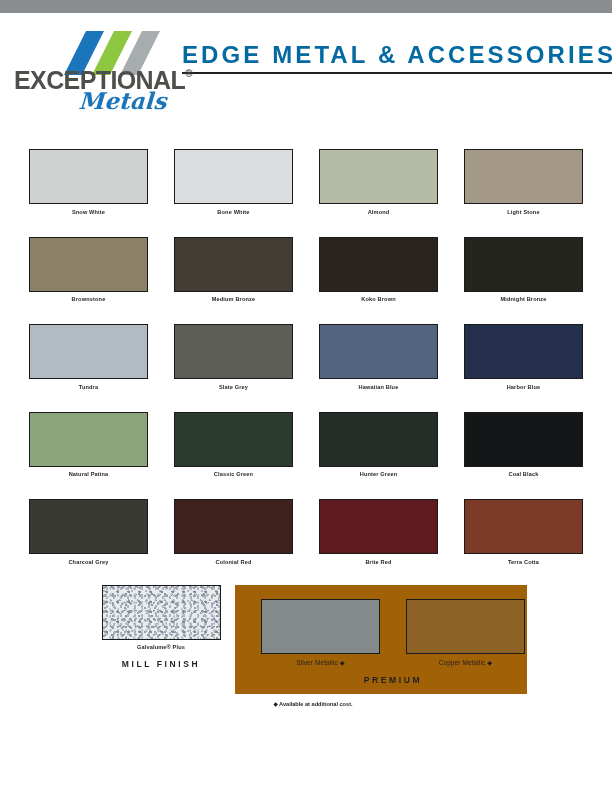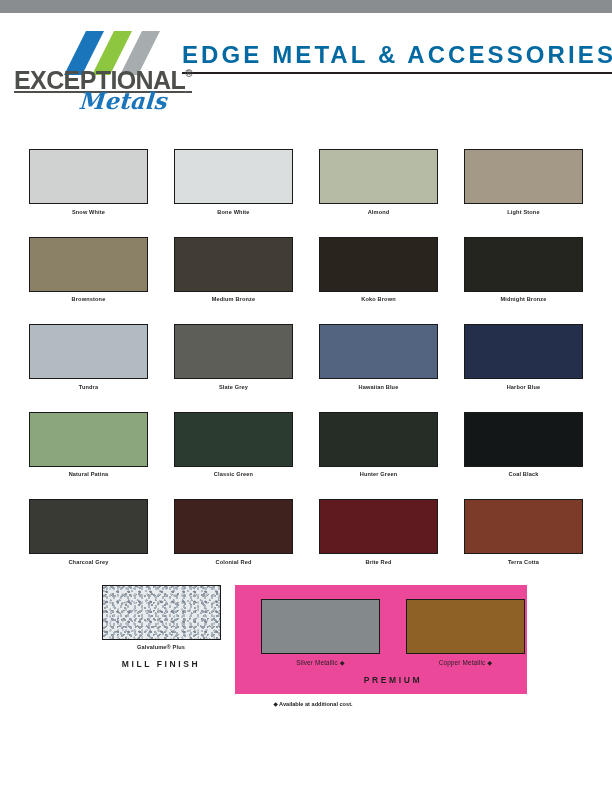--- a/index.html
+++ b/index.html
@@ -25,21 +25,20 @@
   .logo-word {
     font-family:"Liberation Sans", sans-serif;
     font-weight:bold;
     font-size:25px;
     letter-spacing:-0.6px;
     color:#4d4f4b;
     line-height:1;
     margin-top:-7px;
     position:relative;
     white-space:nowrap;
-    text-decoration:underline;
   }
   .logo-word .reg { font-size:10px; vertical-align:top; position:relative; top:1px; }
   .logo-script {
     font-family:"DejaVu Serif", serif;
     font-style:italic;
     font-weight:bold;
     font-size:23px;
     color:#1b75bb;
     text-align:right;
     margin-top:-6px;
@@ -272,21 +271,21 @@
 </div>
 
 <div class="bottom">
 
   <div class="mill">
     <div class="chip galv"></div>
     <div class="chip-label">Galvalume® Plus</div>
     <div class="section-heading">MILL FINISH</div>
   </div>
 
-  <div class="premium" style="background-color: #ec4899; padding-left: 40px;">
+  <div class="premium" style="background-color: #a16207; padding-left: 40px;">
     <div class="premium-row">
       <div class="cell">
         <div class="chip" style="background-color: rgb(132, 137, 139);"></div>
         <div class="chip-label">Silver Metallic ◆</div>
       </div>
       <div class="cell">
         <div class="chip" style="background-color: rgb(142, 98, 38);"></div>
         <div class="chip-label">Copper Metallic ◆</div>
       </div>
     </div>

